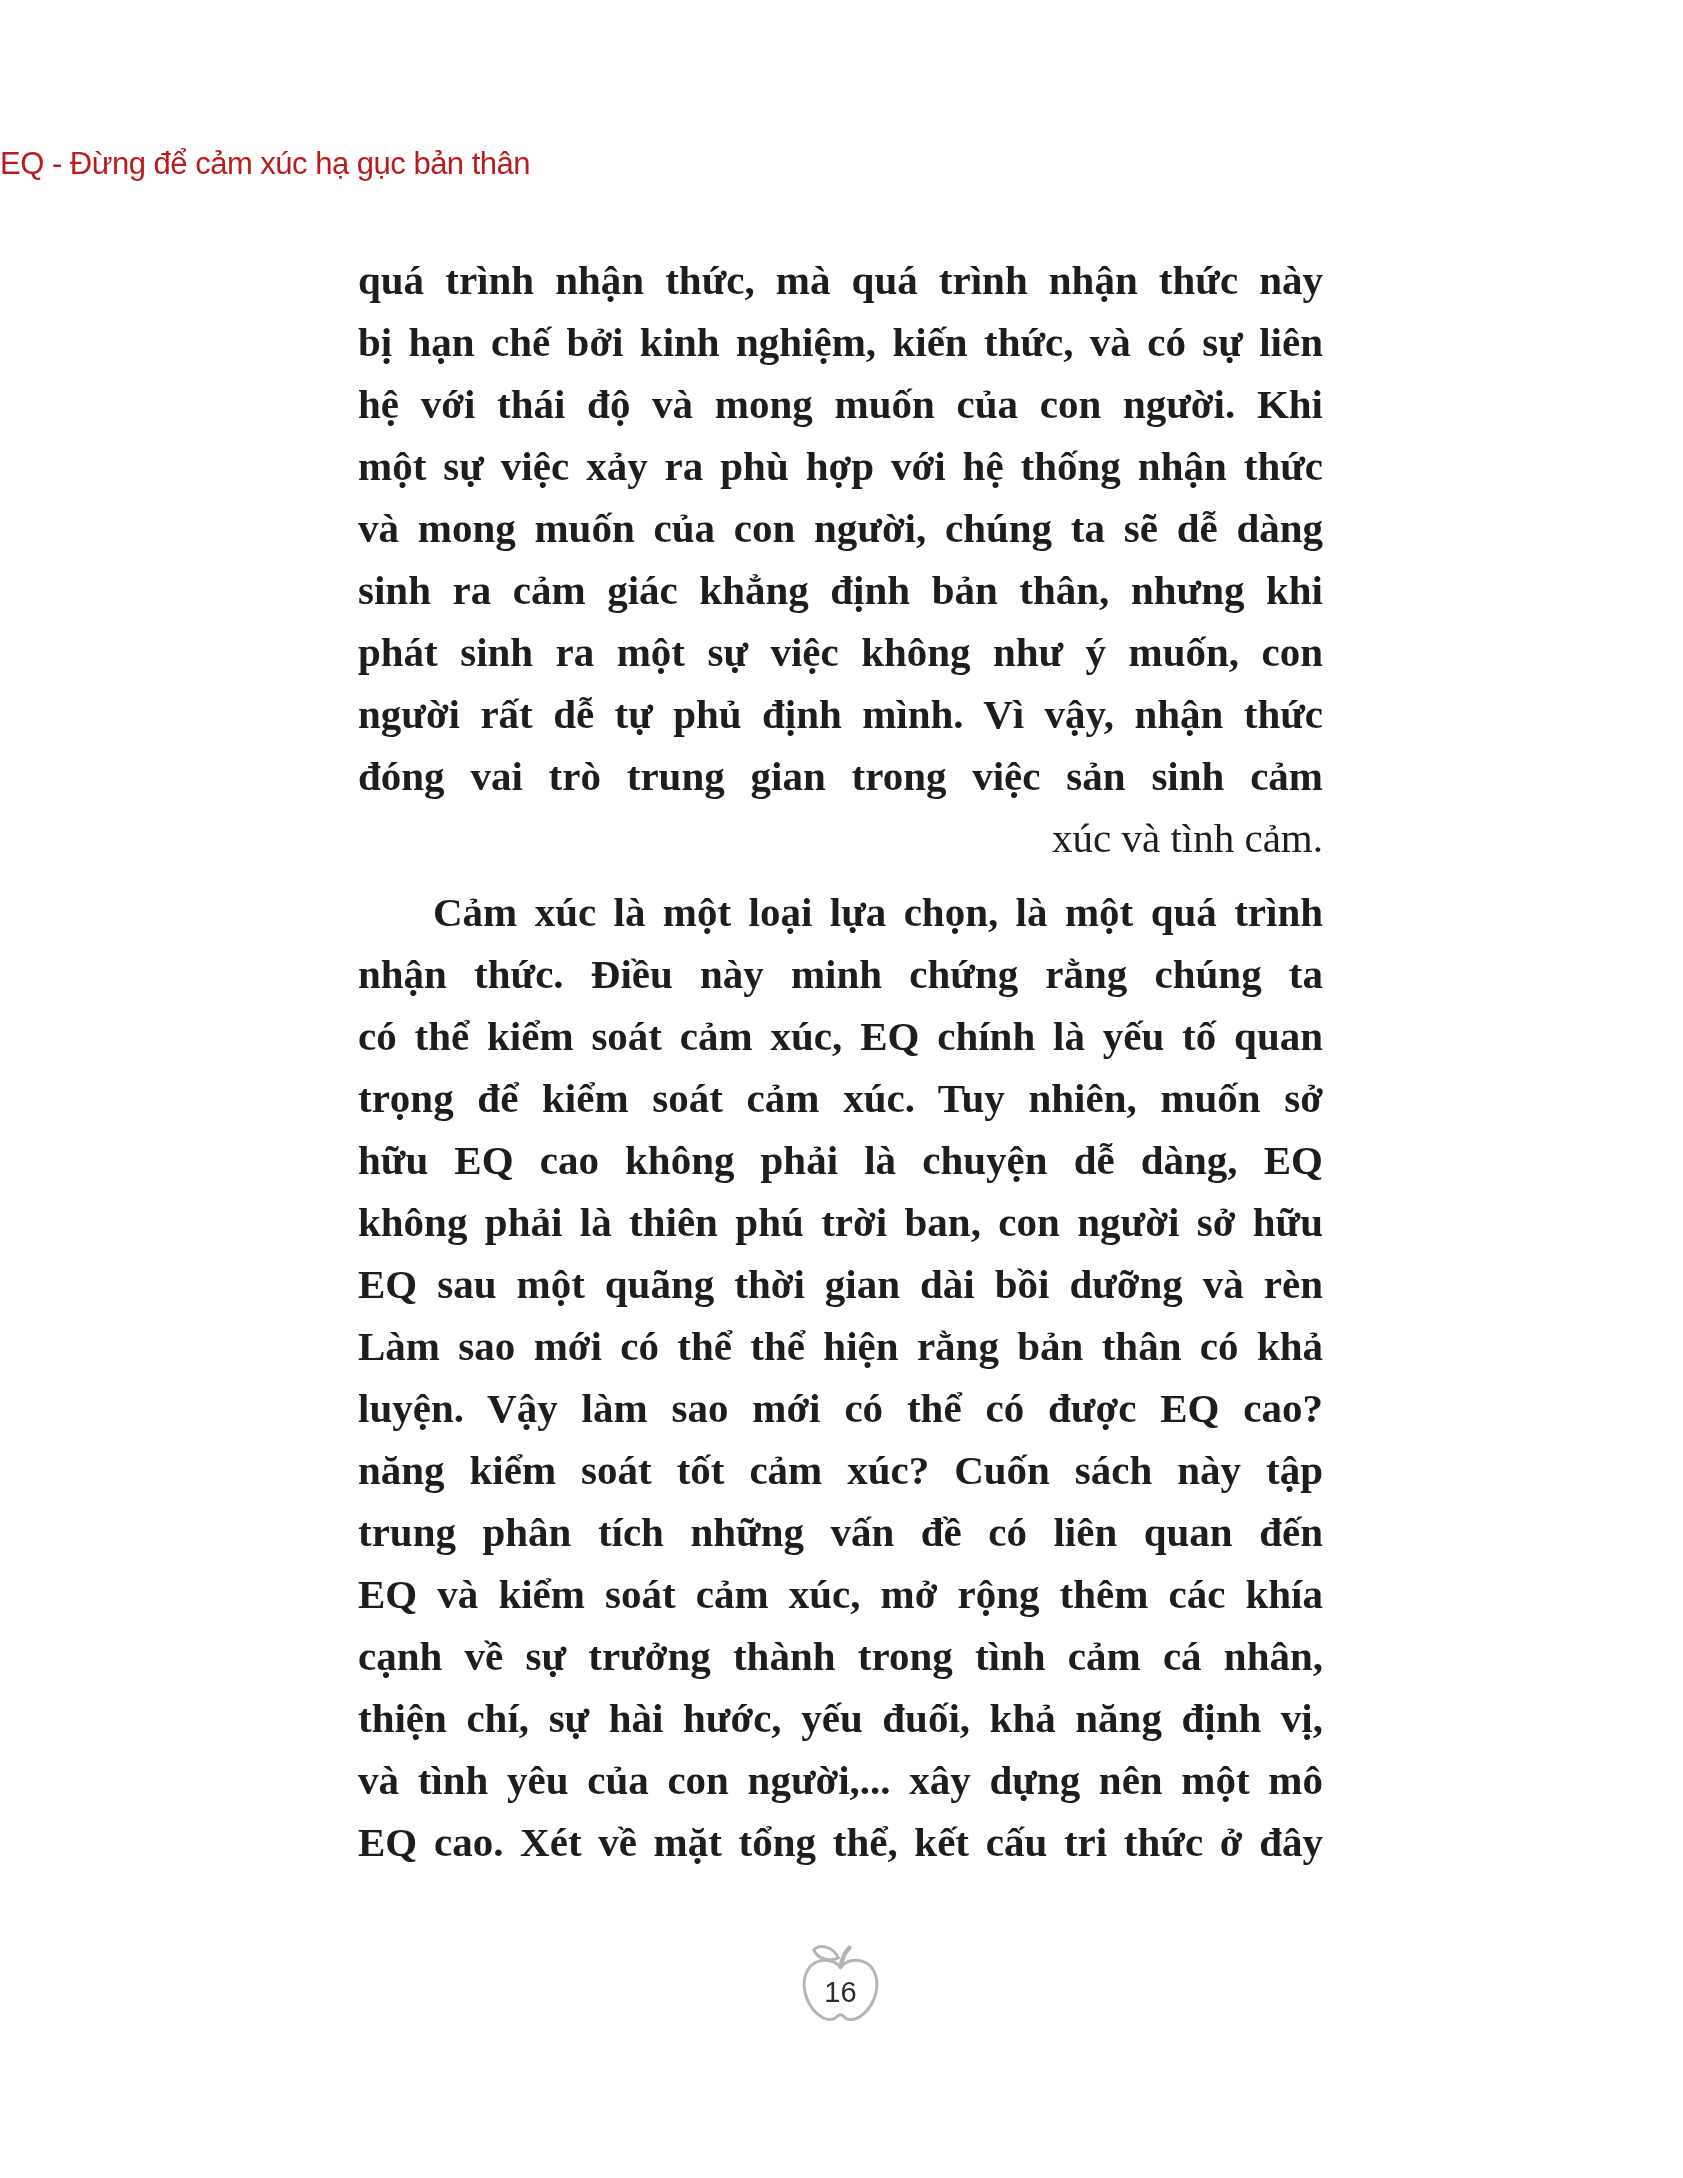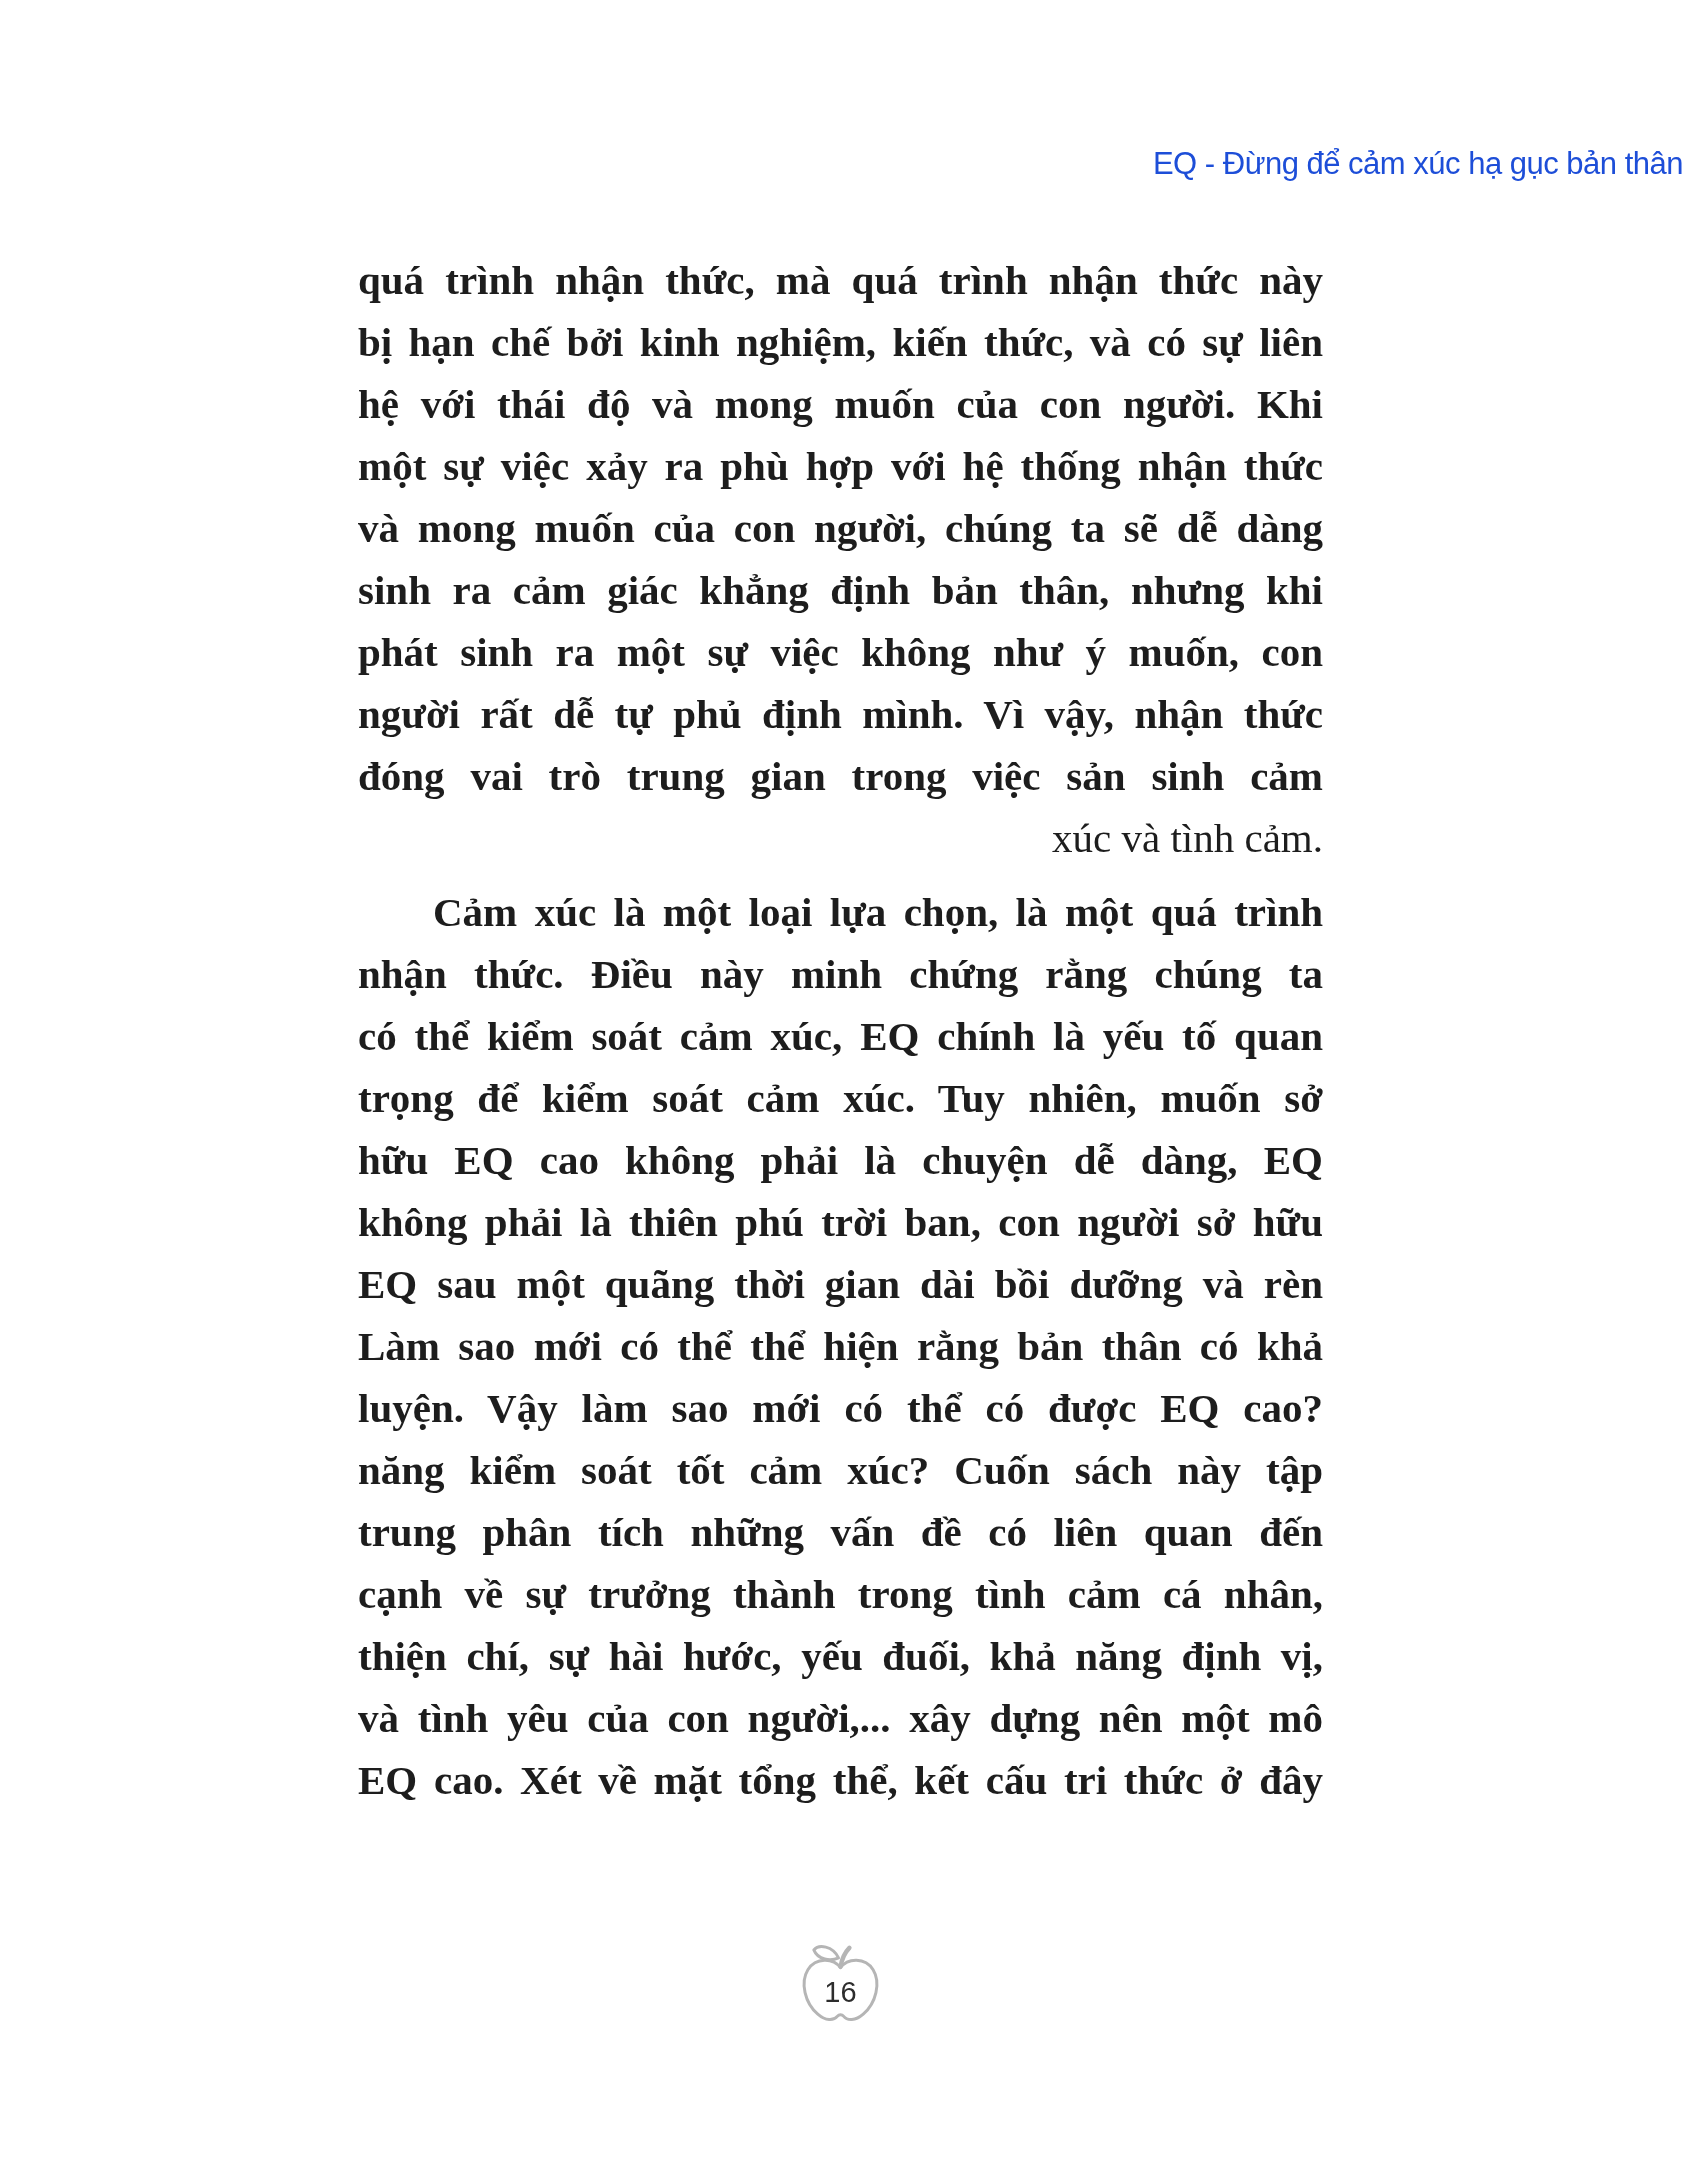--- a/index.html
+++ b/index.html
@@ -13,25 +13,25 @@
     height: 2178px;
     background: #ffffff;
     overflow: hidden;
     font-family: "Liberation Serif", serif;
   }
   .running-head {
     position: absolute;
     top: 145px;
     left: 0;
     width: 100%;
-    text-align: right;
+    text-align: left;
     font-family: "Liberation Sans", sans-serif;
     font-size: 31px;
     letter-spacing: -0.5px;
-    color: #1d4ed8;
+    color: #b91c1c;
     line-height: 1.25;
   }
   .body-text {
     position: absolute;
     left: 358px;
     top: 249px;
     width: 965px;
     font-size: 41px;
     line-height: 62px;
     color: #1d1d1d;
@@ -103,20 +103,21 @@
         <div class="line justify">nhận thức. Điều này minh chứng rằng chúng ta</div>
         <div class="line justify">có thể kiểm soát cảm xúc, EQ chính là yếu tố quan</div>
         <div class="line justify">trọng để kiểm soát cảm xúc. Tuy nhiên, muốn sở</div>
         <div class="line justify">hữu EQ cao không phải là chuyện dễ dàng, EQ</div>
         <div class="line justify">không phải là thiên phú trời ban, con người sở hữu</div>
         <div class="line justify">EQ sau một quãng thời gian dài bồi dưỡng và rèn</div>
         <div class="line justify">Làm sao mới có thể thể hiện rằng bản thân có khả</div>
         <div class="line justify">luyện. Vậy làm sao mới có thể có được EQ cao?</div>
         <div class="line justify">năng kiểm soát tốt cảm xúc? Cuốn sách này tập</div>
         <div class="line justify">trung phân tích những vấn đề có liên quan đến</div>
+        <div class="line justify">EQ và kiểm soát cảm xúc, mở rộng thêm các khía</div>
         <div class="line justify">cạnh về sự trưởng thành trong tình cảm cá nhân,</div>
         <div class="line justify">thiện chí, sự hài hước, yếu đuối, khả năng định vị,</div>
         <div class="line justify">và tình yêu của con người,... xây dựng nên một mô</div>
         <div class="line justify">EQ cao. Xét về mặt tổng thể, kết cấu tri thức ở đây</div>
       </div>
     </div>
 
   <div class="apple-badge">
     <svg viewBox="0 0 92 84" fill="none" xmlns="http://www.w3.org/2000/svg">
 

